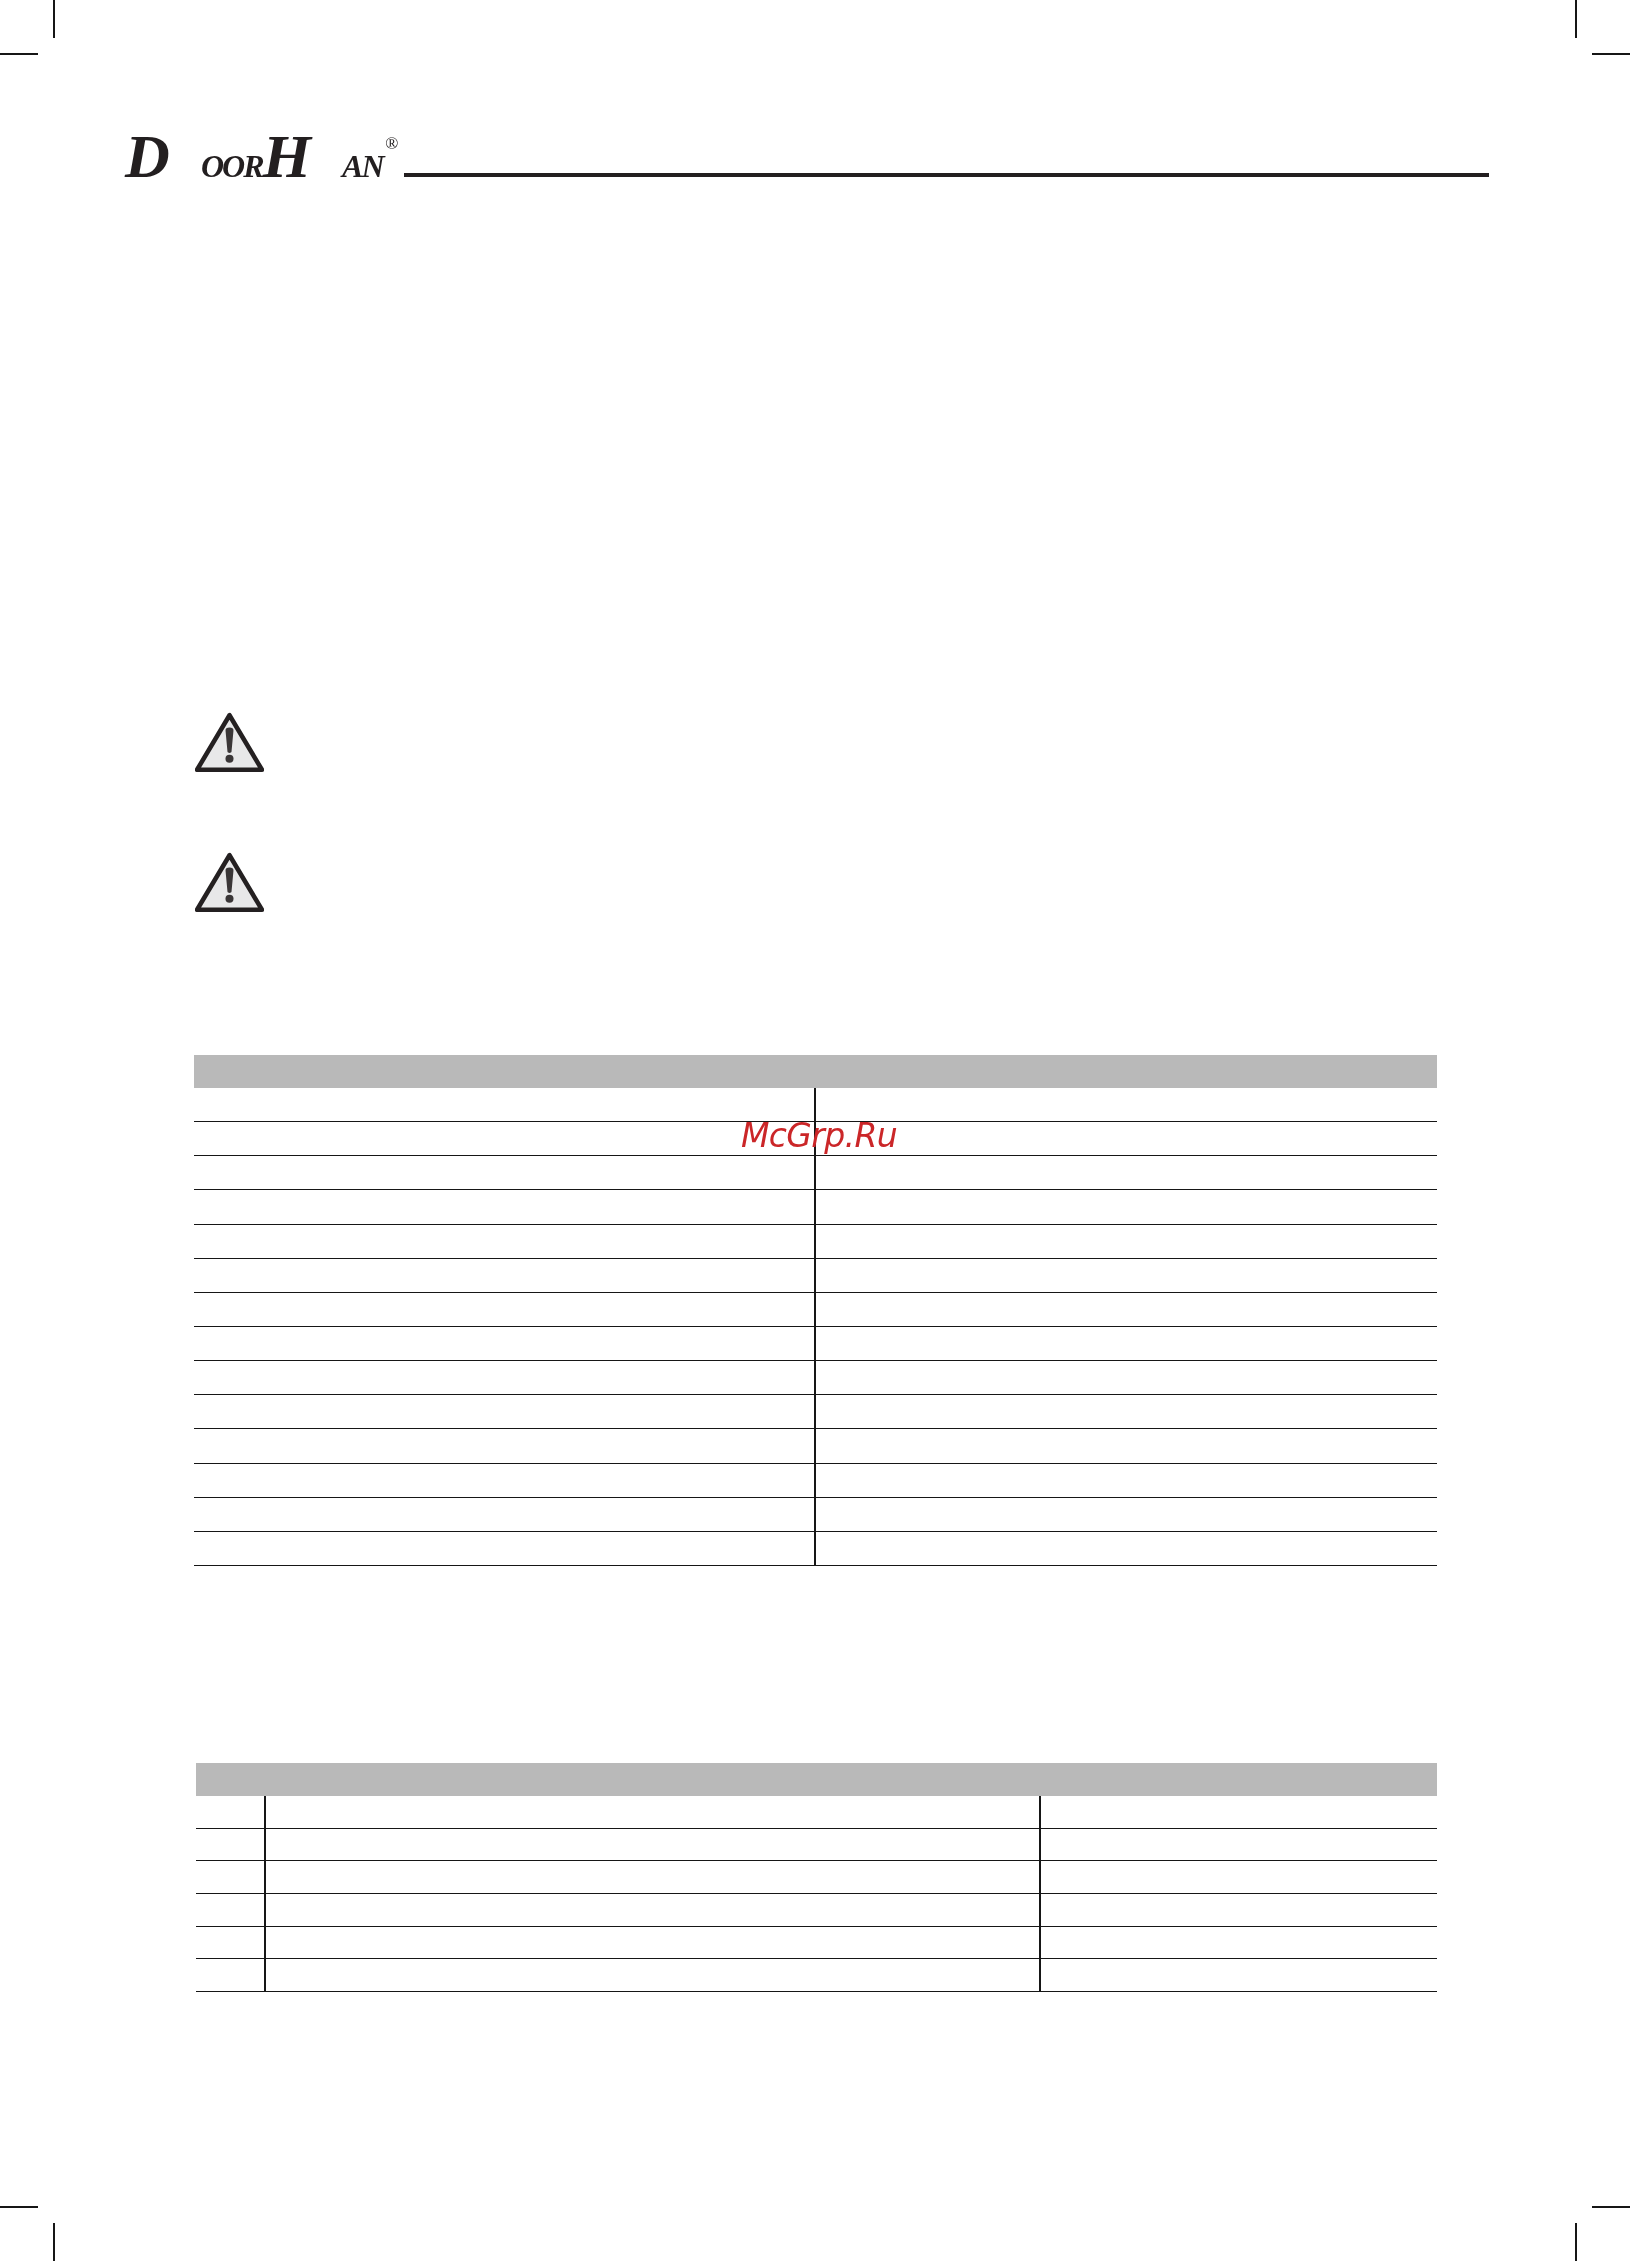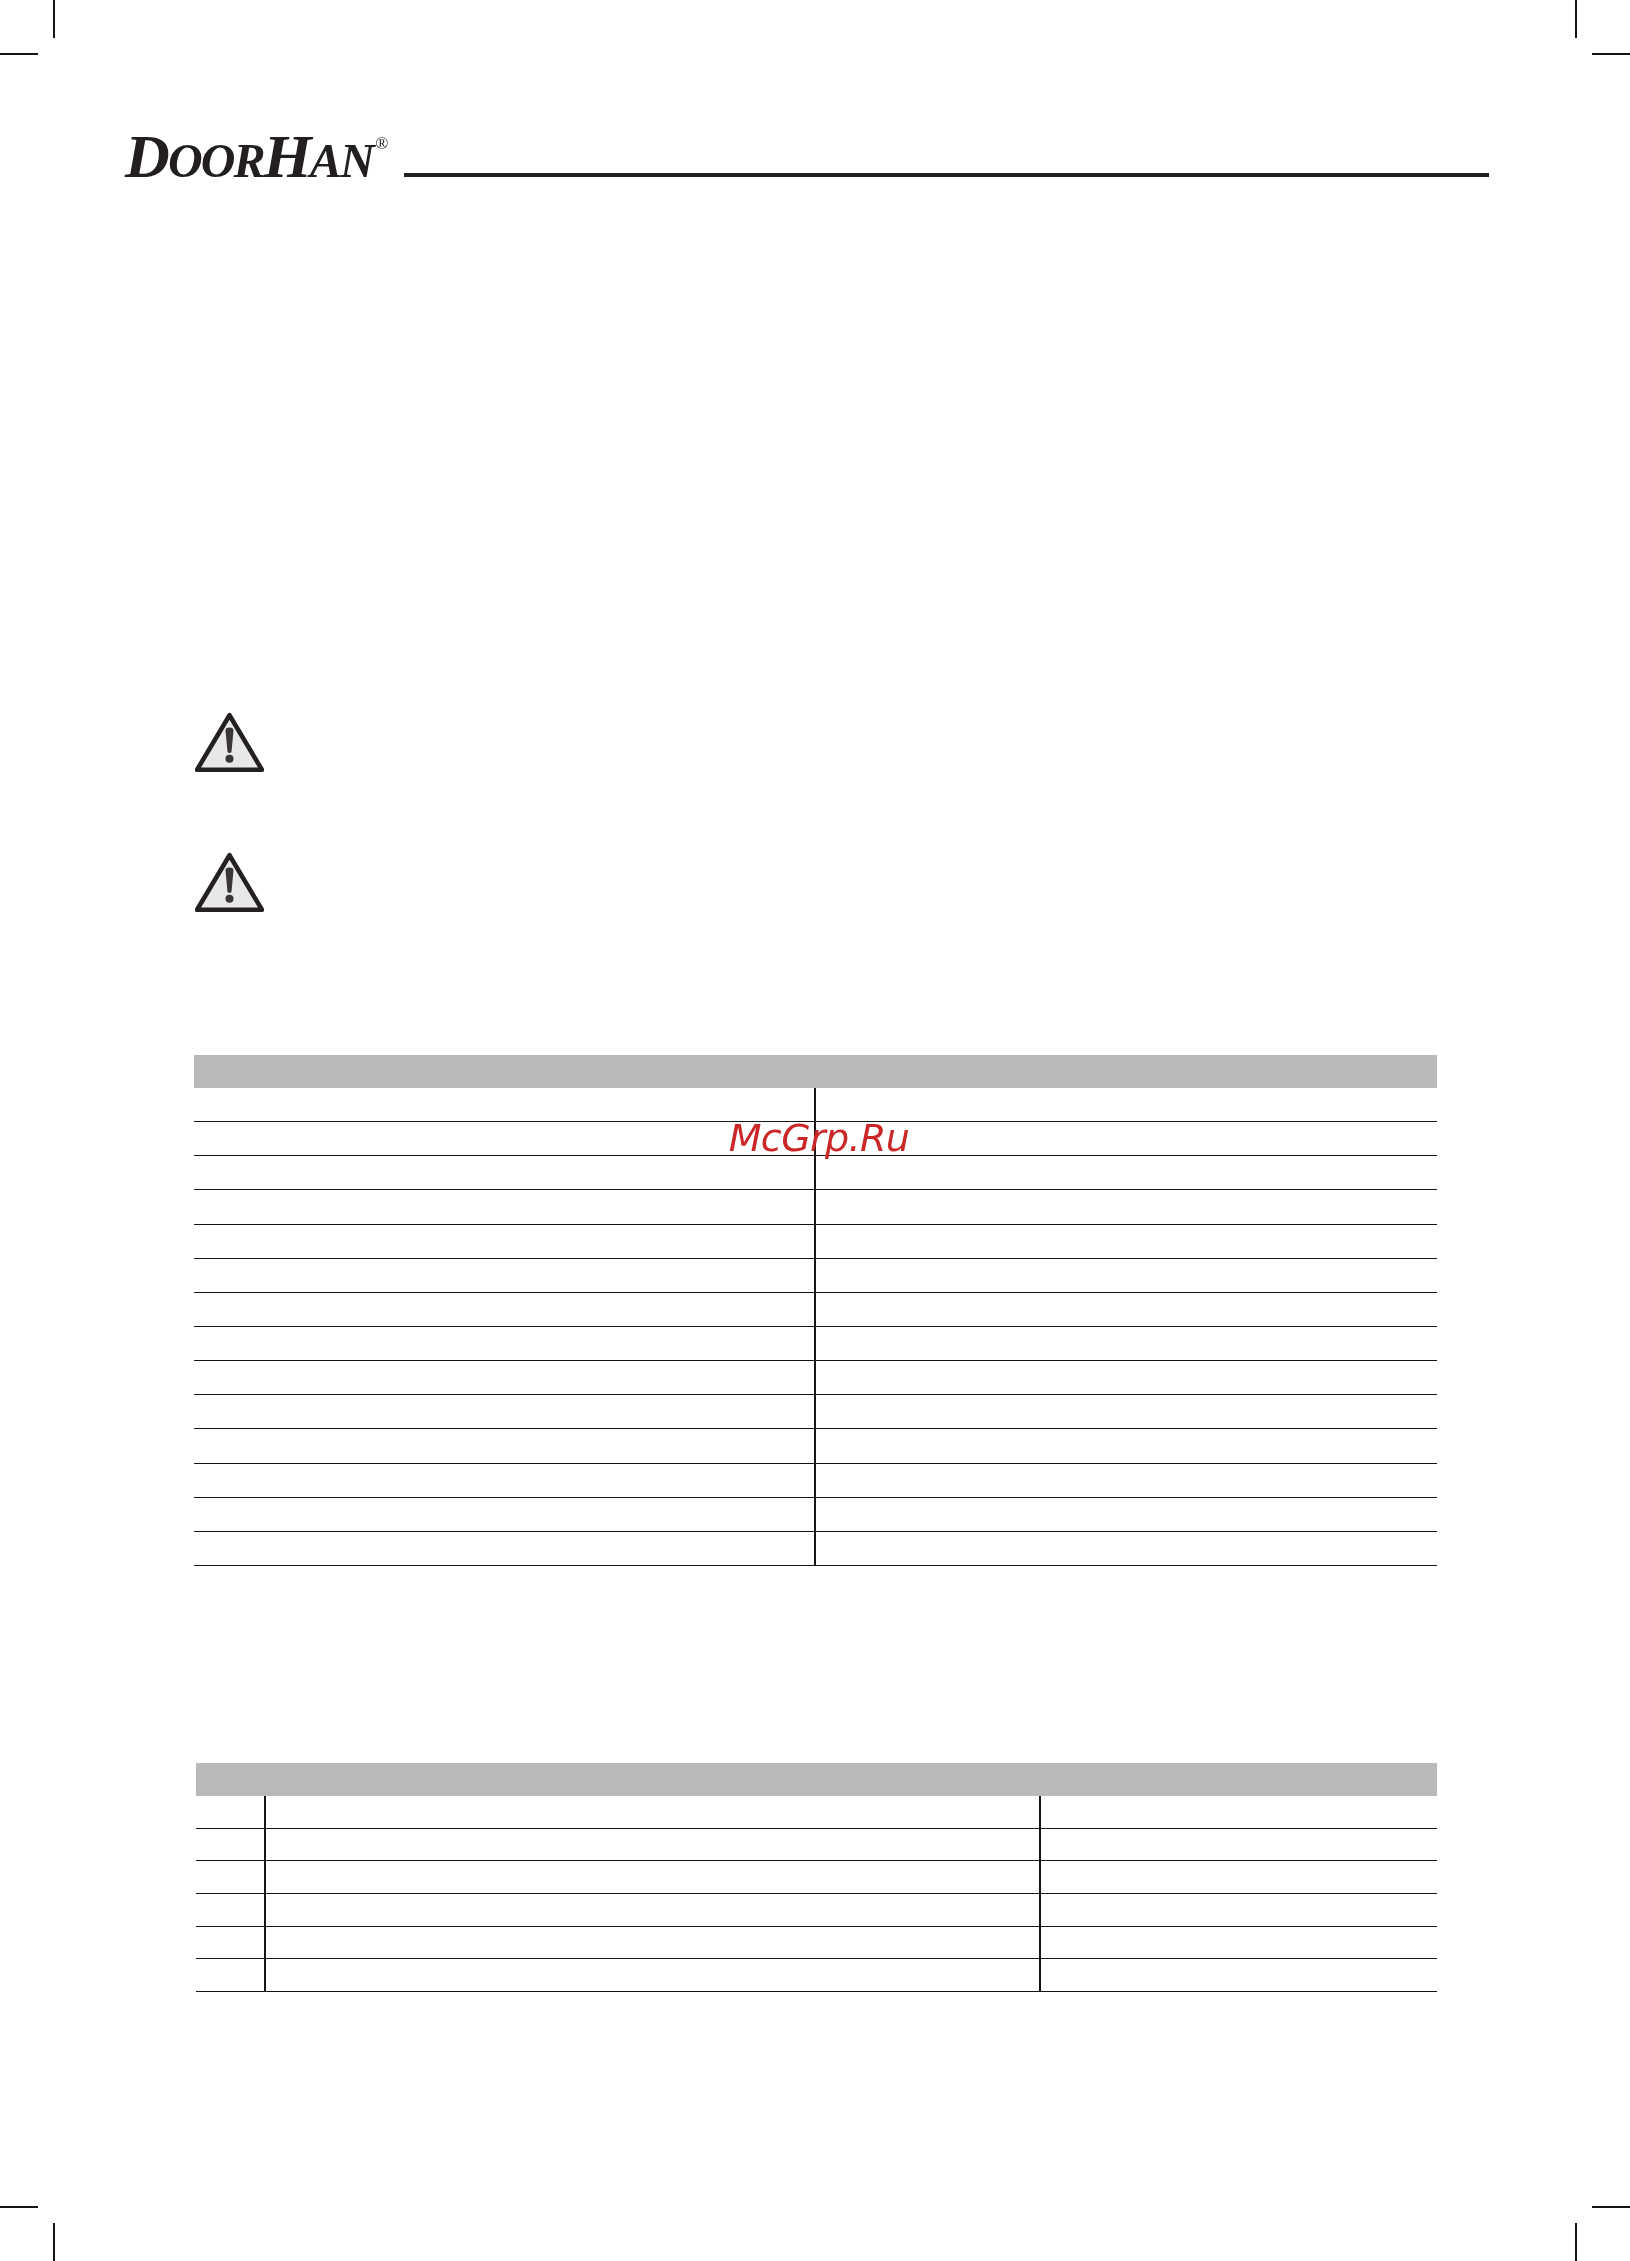--- a/index.html
+++ b/index.html
@@ -30,21 +30,21 @@
   .cm-br-h{left:1592px;top:2206px;width:38px;height:1.9px;}
   
   .logo{
     position:absolute;left:125px;top:125px;
     font-family:"Liberation Serif", serif;
     font-weight:bold;font-style:italic;
     color:var(--ink);white-space:nowrap;line-height:1;
     letter-spacing:-1.9px;
   }
   .logo .big{font-size:62px;}
-  .logo .small{font-size:48px;}
+  .logo .small{font-size:32px;margin-left:33px;}
   .logo .reg{
     font-size:17.3px;font-style:normal;letter-spacing:0;
     vertical-align:28px;margin-left:2.6px;font-weight:normal;
   }
   .header-rule{
     position:absolute;left:404px;top:173px;width:1085px;height:3.8px;
     background:var(--ink);
   }
   
   .warning{position:absolute;width:69px;height:61px;}
@@ -61,21 +61,21 @@
   .table-1 .vdiv-mid{left:620px;top:33px;height:478px;}
   .table-2{left:196px;top:1763px;width:1241px;height:229px;}
   .table-2 .rows{height:196px;}
   .table-2 .vdiv-a{left:68px;top:33px;height:196px;}
   .table-2 .vdiv-b{left:843px;top:33px;height:196px;}
   
   .watermark{
     position:absolute;left:819px;top:1116px;
     transform:translateX(-50%);
     font-family:"DejaVu Sans", sans-serif;
-    font-style:italic;font-size:38px;letter-spacing:-0.6px;
+    font-style:italic;font-size:33px;letter-spacing:-0.6px;
     color:var(--accent);white-space:nowrap;
   }
 </style>
 </head>
 <body>
 
 <div class="cropmark cm-tl-v"></div>
 <div class="cropmark cm-tl-h"></div>
 <div class="cropmark cm-tr-v"></div>
 <div class="cropmark cm-tr-h"></div>

